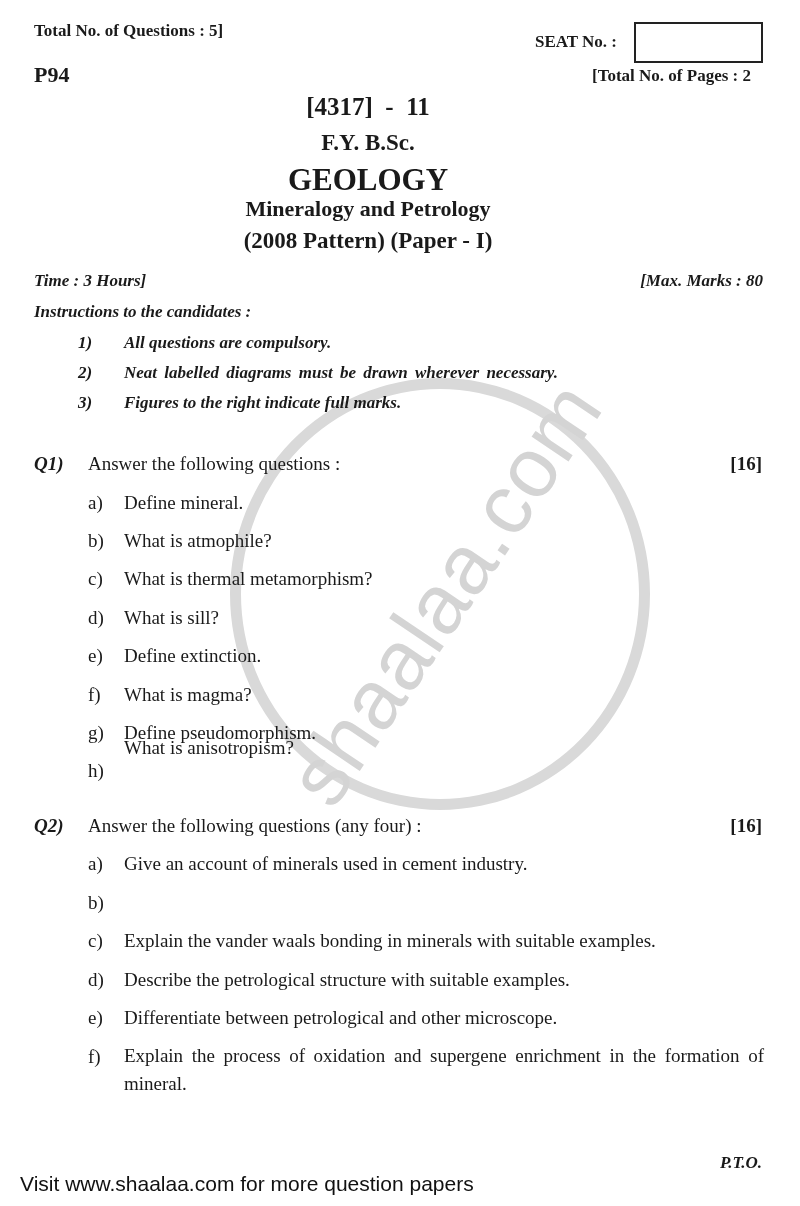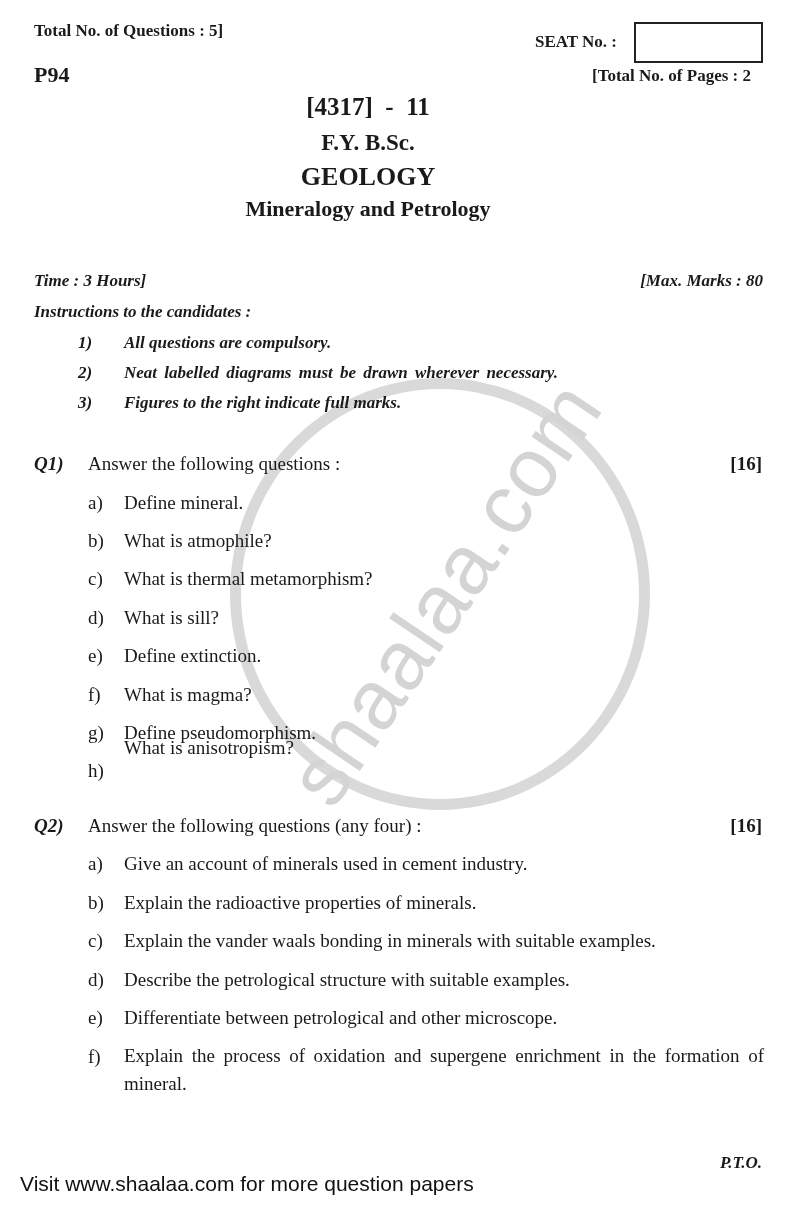--- a/index.html
+++ b/index.html
@@ -9,21 +9,21 @@
   .abs { position: absolute; white-space: nowrap; }
 
   
   .hdr-bold { font-weight: bold; font-size: 17px; }
   .paper-code { font-weight: bold; font-size: 22px; }
   .seat-box { position: absolute; left: 634px; top: 22px; width: 129px; height: 41px; border: 2px solid #222; }
 
   .title-block { position: absolute; left: 0; width: 736px; text-align: center; font-weight: bold; }
   .t1 { top: 93px; font-size: 25px; }
   .t2 { top: 130px; font-size: 23px; }
-  .t3 { top: 162px; font-size: 26px; }
+  .t3 { top: 162px; font-size: 31px; }
   .t4 { top: 196px; font-size: 22px; }
   .t5 { top: 228px; font-size: 23px; }
 
   .ital-bold { font-style: italic; font-weight: bold; font-size: 17px; }
   .instr-num { font-style: italic; font-weight: bold; font-size: 17px; }
 
   
   .q-label { font-style: italic; font-weight: bold; font-size: 19px; }
   .q-text { font-size: 19px; }
   .q-marks { font-weight: bold; font-size: 19px; }
@@ -50,20 +50,21 @@
   <div class="abs hdr-bold" style="left:34px; top:21px;">Total No. of Questions : 5]</div>
   <div class="abs paper-code" style="left:34px; top:62px;">P94</div>
   <div class="abs hdr-bold" style="left:535px; top:32px;">SEAT No. :</div>
   <div class="seat-box"></div>
   <div class="abs hdr-bold" style="left:584px; top:66px;margin-left:8px;">[Total No. of Pages : 2</div>
 
   <div class="title-block t1" style="white-space:pre;">[4317]  -  11</div>
   <div class="title-block t2">F.Y. B.Sc.</div>
   <div class="title-block t3">GEOLOGY</div>
   <div class="title-block t4">Mineralogy and Petrology</div>
+  <div class="title-block t5">(2008 Pattern) (Paper - I)</div>
 
   <div class="abs ital-bold" style="left:34px; top:271px;">Time : 3 Hours]</div>
   <div class="abs ital-bold" style="right:37px; top:271px;">[Max. Marks : 80</div>
 
   <div class="abs ital-bold" style="left:34px; top:302px;">Instructions to the candidates :</div>
   <div class="abs instr-num" style="left:78px; top:333px;">1)</div>
   <div class="abs ital-bold" style="left:124px; top:333px;">All questions are compulsory.</div>
   <div class="abs instr-num" style="left:78px; top:363px;">2)</div>
   <div class="abs ital-bold" style="left:124px; top:363px; word-spacing:3px;">Neat labelled diagrams must be drawn wherever necessary.</div>
   <div class="abs instr-num" style="left:78px; top:393px;">3)</div>
@@ -90,21 +91,20 @@
   <div class="abs sub-letter" style="left:88px; top:760px;">h)</div>
   <div class="abs sub-text" style="left:124px; top:737px;">What is anisotropism?</div>
 
   <div class="abs q-label" style="left:34px; top:815px;">Q2)</div>
   <div class="abs q-text" style="left:88px; top:815px;">Answer the following questions (any four) :</div>
   <div class="abs q-marks" style="right:38px; top:815px;">[16]</div>
 
   <div class="abs sub-letter" style="left:88px; top:853px;">a)</div>
   <div class="abs sub-text" style="left:124px; top:853px;">Give an account of minerals used in cement industry.</div>
   <div class="abs sub-letter" style="left:88px; top:892px;">b)</div>
-  <div class="abs sub-text" style="left:124px; top:892px;">Explain the radioactive properties of minerals.</div>
   <div class="abs sub-letter" style="left:88px; top:930px;">c)</div>
   <div class="abs sub-text" style="left:124px; top:930px;">Explain the vander waals bonding in minerals with suitable examples.</div>
   <div class="abs sub-letter" style="left:88px; top:969px;">d)</div>
   <div class="abs sub-text" style="left:124px; top:969px;">Describe the petrological structure with suitable examples.</div>
   <div class="abs sub-letter" style="left:88px; top:1007px;">e)</div>
   <div class="abs sub-text" style="left:124px; top:1007px;">Differentiate between petrological and other microscope.</div>
   <div class="abs sub-letter" style="left:88px; top:1046px;">f)</div>
   <div class="abs sub-text-wrap" style="left:124px; top:1042px;">Explain the process of oxidation and supergene enrichment in the formation of mineral.</div>
 
   <div class="abs pto" style="right:38px; top:1153px;">P.T.O.</div>

